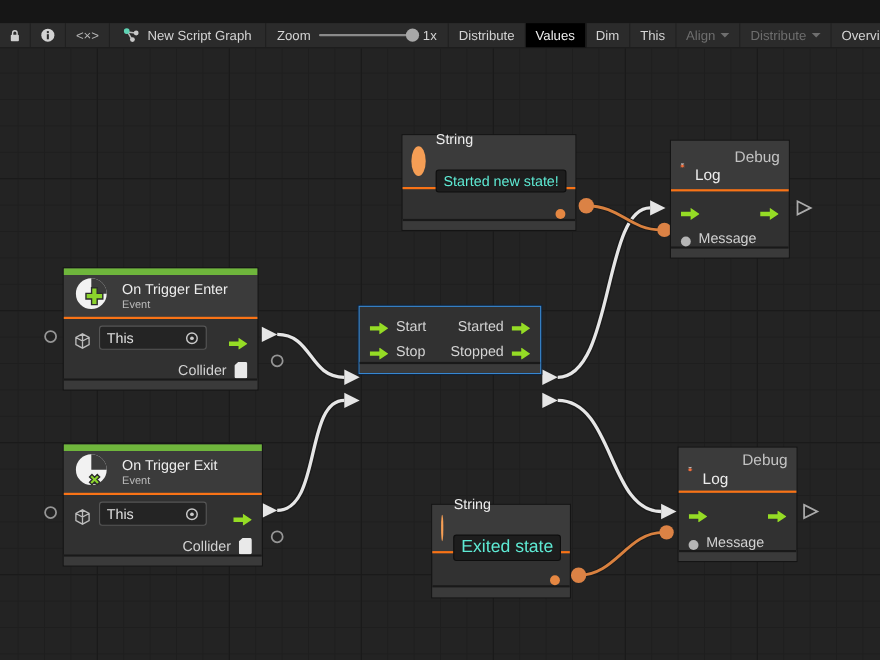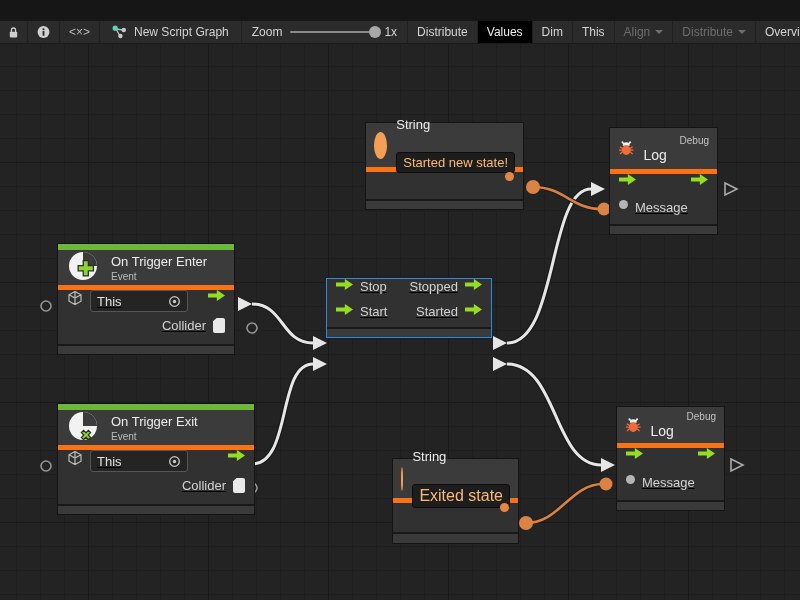--- a/index.html
+++ b/index.html
@@ -40,31 +40,31 @@
       linear-gradient(90deg,#191919 1px, transparent 1px),
       linear-gradient(#1e1e1e 1px, transparent 1px),
       linear-gradient(90deg,#1e1e1e 1px, transparent 1px);
     background-size:120px 120px,120px 120px,24px 24px,24px 24px;
     background-position:88px 118px,88px 118px,16px 22px,16px 22px; }
   .wires { position:absolute; left:0; top:0; width:800px; height:556px; }
 
   
   .node { position:absolute; background:#313131; box-shadow:0 0 0 1px #141414; }
   .node.selected { box-shadow:0 0 0 1px #3787d1, 0 0 0 2px #10233a; }
-  .nheader { background:#3b3b3b; border-bottom:5px solid #f97316; display:flex; align-items:center;
+  .nheader { background:#3b3b3b; border-bottom:2px solid #f97316; display:flex; align-items:center;
     gap:9px; padding:0 8px; }
   .nfooter { background:#3a3a3a; border-top:2px solid #191919; }
   .ntitle { color:#ececec; font-size:13px; }
-  .nkind { color:#c3c3c3; font-size:10px; margin-bottom:1px;padding-left:36px; }
+  .nkind { color:#c3c3c3; font-size:14px; margin-bottom:1px;padding-left:36px; }
   .nsub { color:#bdbdbd; font-size:10px; margin-top:2px; }
   .big-title { color:#ececec; font-size:14px; }
-  .nfield { background:#1d1d1d; border:1px solid #0e0e0e; border-radius:3px; color:#fdba74;
+  .nfield { background:#1d1d1d; border:1px solid #0e0e0e; border-radius:3px; color:#5eead4;
     font-size:13px; padding:2px 6px; margin-top:20px; white-space:nowrap; }
   .greenbar { height:6px; background:#6fb63c; }
-  .row { display:flex; align-items:flex-start; padding:0 9px; gap:7px;text-decoration:underline; }
+  .row { display:flex; align-items:flex-end; padding:0 9px; gap:7px; }
   .rlabel { color:#d2d2d2; font-size:13px; }
   .garrow { display:inline-block; width:17px; height:11px; background:#95dc25;
     clip-path:polygon(0 32%,52% 32%,52% 0,100% 50%,52% 100%,52% 68%,0 68%); }
   .dot { border-radius:50%; display:inline-block; }
   .dot.orange-sm { width:9px; height:9px; background:#e58742; }
   .dot.gray { width:9px; height:9px; background:#b5b5b5; }
   .orange-circle { border-radius:50%; background:#f59e55; }
   .dropdown { display:flex; align-items:center; justify-content:space-between; background:#242424;
     border:1px solid #565656; border-radius:3px; height:22px; padding:0 6px; color:#e0e0e0;
     font-size:13px; }
@@ -246,38 +246,38 @@
         <span class="garrow"></span>
       </div>
       <div class="row" style="height:26px; justify-content:flex-end;">
         <span class="rlabel">Collider</span>
         <span class="docicon"></span>
       </div>
       <div class="nfooter" style="height:10px;"></div>
     </div>
 
     <div class="node selected" style="left:327px; top:235px; width:164px;">
+      <div class="row" style="height:23px; margin-top:2px;">
+        <span class="garrow"></span>
+        <span class="rlabel">Start</span>
+        <span class="flexfill"></span>
+        <span class="rlabel">Started</span>
+        <span class="garrow"></span>
+      </div>
       <div class="row" style="height:23px; margin-bottom:2px;">
         <span class="garrow"></span>
         <span class="rlabel">Stop</span>
         <span class="flexfill"></span>
         <span class="rlabel">Stopped</span>
         <span class="garrow"></span>
       </div>
-      <div class="row" style="height:23px; margin-top:2px;">
-        <span class="garrow"></span>
-        <span class="rlabel">Start</span>
-        <span class="flexfill"></span>
-        <span class="rlabel">Started</span>
-        <span class="garrow"></span>
-      </div>
-      <div class="nfooter" style="height:10px;"></div>
-    </div>
-
-    <div class="node" style="left:58px; top:360px; width:196px;">
+      <div class="nfooter" style="height:10px;"></div>
+    </div>
+
+    <div class="node" style="left:58px; top:360px; width:180px;">
       <div class="greenbar"></div>
       <div class="nheader" style="height:40px;">
         <svg width="36" height="38" viewBox="0 0 36 38" style="margin:-2px 0;">
           <circle cx="17" cy="17" r="14" fill="#f2f2f2"></circle>
           <path d="M17 17 L17 3 A14 14 0 0 1 31 17 Z" fill="#3b3b3b"></path>
           <g transform="translate(20,26) rotate(45)">
             <path d="M-8 -2.5 h5.5 v-5.5 h5 v5.5 h5.5 v5 h-5.5 v5.5 h-5 v-5.5 h-5.5 z" transform="scale(0.62)" fill="#8bd42c" stroke="#2c2c2c" stroke-width="2"></path>
           </g>
         </svg>
         <span>

